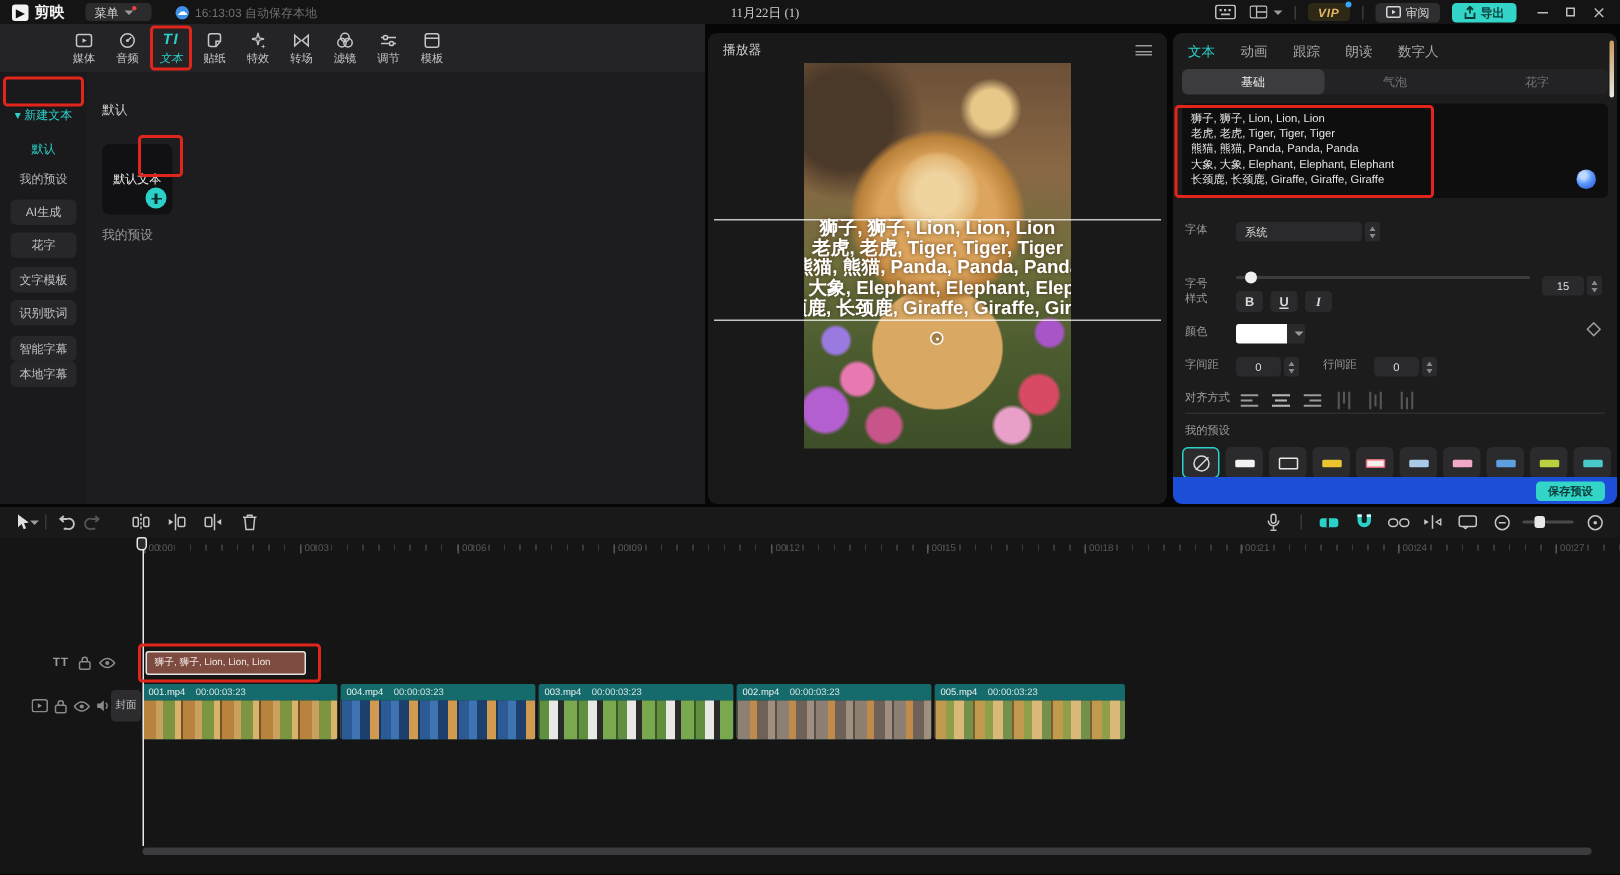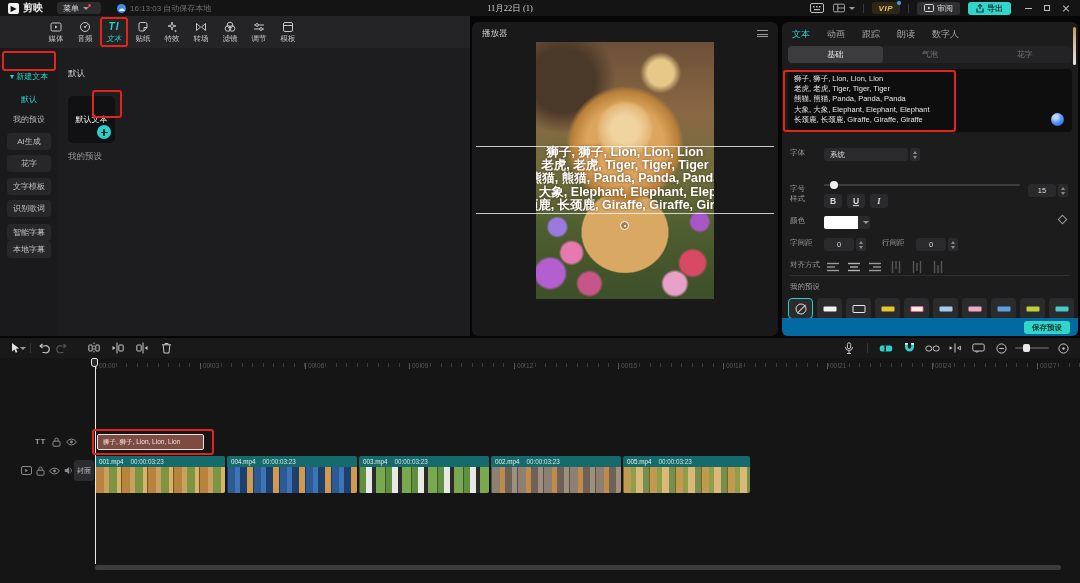--- a/index.html
+++ b/index.html
@@ -109,21 +109,21 @@
   .align-btn { width:17px; height:13px; border-radius:2px; display:flex; align-items:center; justify-content:center; margin-right:4px; }
   .rp-div { position:absolute; left:8px; top:253px; width:280px; height:1px; background:#2e2e30; }
   .preset-row { position:absolute; left:6px; top:276px; display:flex; gap:4px; }
   .pswatch { width:25px; height:21px; background:#2b2b2d; border-radius:4px; position:relative; }
   .pswatch.sel { border:1px solid #2bd1c9; }
   .pswatch .bar { position:absolute; left:50%; top:50%; transform:translate(-50%,-50%); width:13px; height:5px; border-radius:1px; }
   .pswatch .bar.outline { width:13px; height:8px; background:transparent; border:1.5px solid #e8e8e8; }
   .pswatch .bar.bordered { border:1.5px solid #e86a7a; height:6px; }
   .pswatch .none-ic { position:absolute; left:50%; top:50%; transform:translate(-50%,-50%); width:11px; height:11px; border:1.3px solid #d8d8d8; border-radius:50%; }
   .pswatch .none-ic::before { content:""; position:absolute; left:-1px; top:4.2px; width:12px; height:1.3px; background:#d8d8d8; transform:rotate(-45deg); }
-  .rp-foot { position:absolute; left:0; bottom:0; width:296px; height:18px; background:#0369a1; border-radius:0 0 6px 6px; }
+  .rp-foot { position:absolute; left:0; bottom:0; width:296px; height:18px; background:#1d4ed8; border-radius:0 0 6px 6px; }
   .save-preset { position:absolute; right:8px; top:2.5px; height:13px; background:#32d5c8; color:#0c3b38; border-radius:3px; font-size:7.5px; font-weight:bold; padding:0 8px; line-height:13px; }
 
   
   .timeline { position:absolute; left:0; top:338px; width:1080px; height:245px; background:#151516; }
   .tl-toolbar { position:absolute; left:0; top:0; width:1080px; height:20px; background:#19191a; display:flex; align-items:center; }
   .ticon { width:18px; height:16px; display:flex; align-items:center; justify-content:center; color:#c6c6c8; }
   .ticon.dim { color:#555557; }
   .ticon.teal { color:#2bd1c9; }
   .tl-sep { width:1px; height:10px; background:#38383a; margin:0 4px; }
   .tl-right { position:absolute; right:8px; top:0; height:20px; display:flex; align-items:center; gap:5px; }

